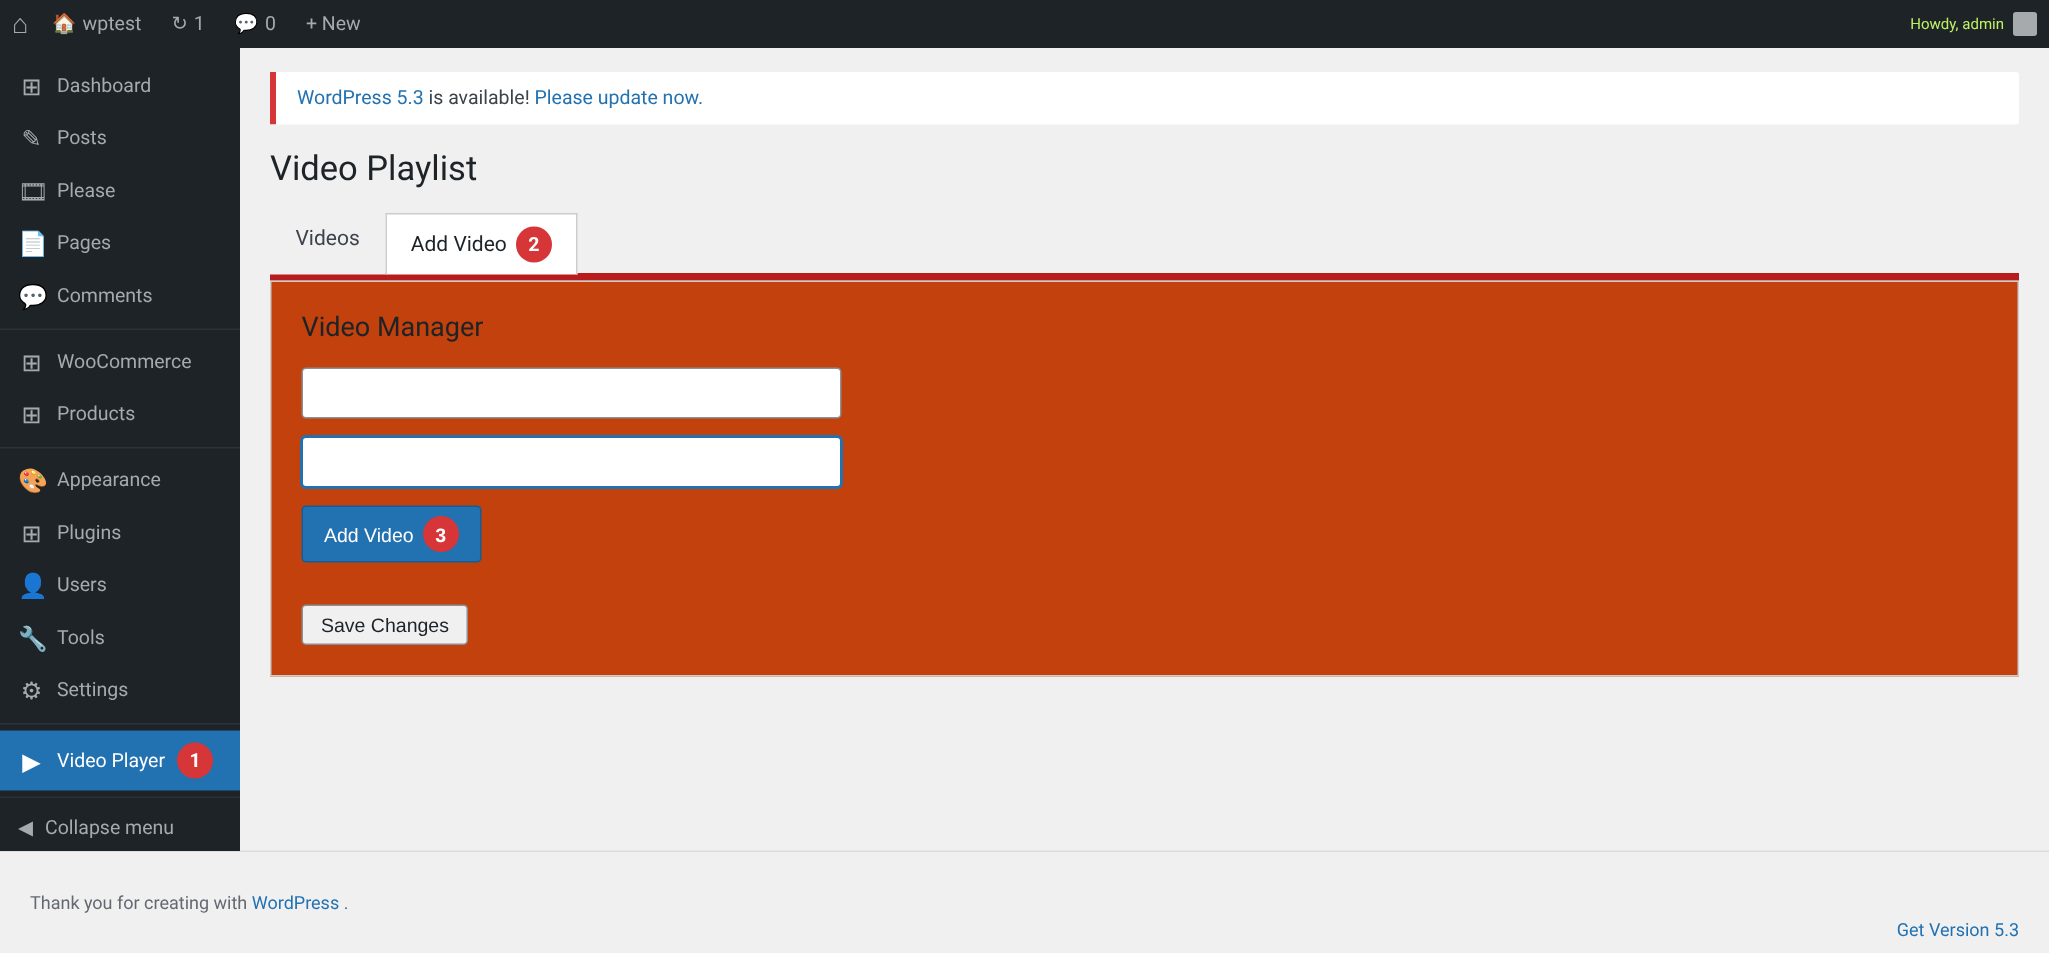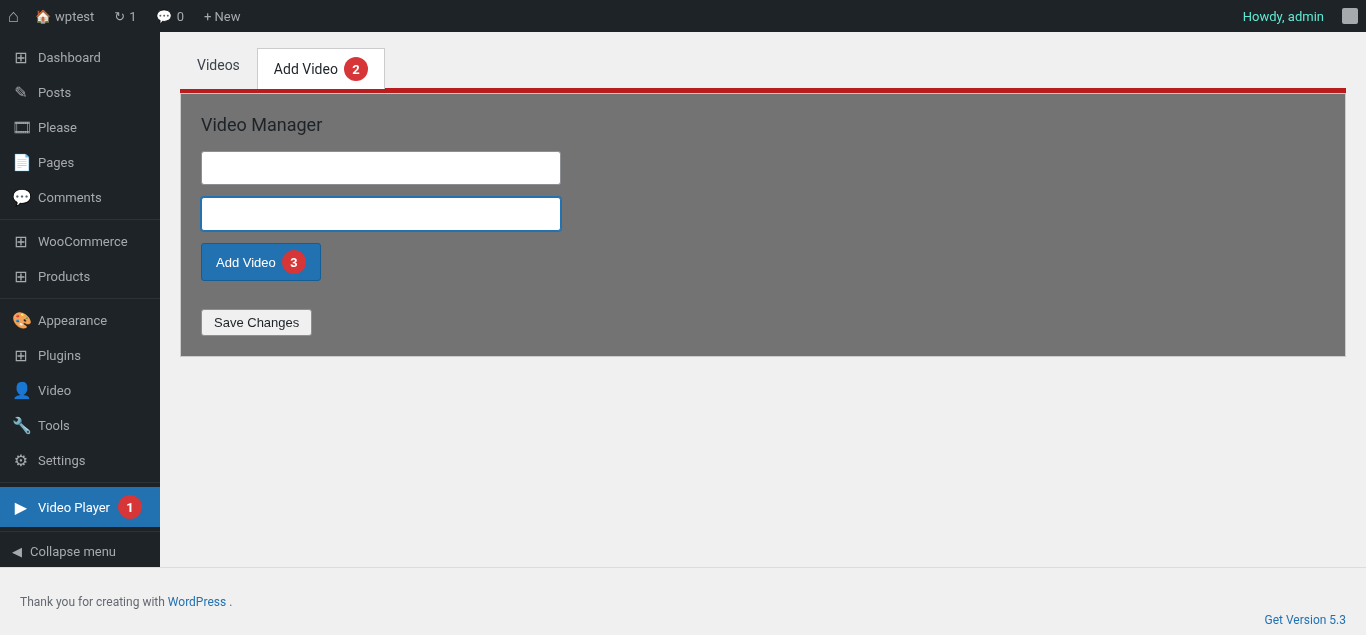--- a/index.html
+++ b/index.html
@@ -14,21 +14,21 @@
       padding: 0 8px;
       color: #a7aaad;
       flex-shrink: 0;
       gap: 4px;
     }
     .adminbar-logo { color: #a7aaad; font-size: 18px; margin-right: 4px; }
     .adminbar-item {
       display: flex; align-items: center; gap: 4px;
       padding: 0 8px; height: 32px; color: #a7aaad; font-size: 13px; cursor: pointer;
     }
-    .adminbar-right { margin-left: auto; color: #5eead4; font-size: 13px; display: flex; align-items: center; gap: 18px; }
+    .adminbar-right { margin-left: auto; color: #bef264; font-size: 10px; display: flex; align-items: center; gap: 6px; }
     .adminbar-avatar { width: 16px; height: 16px; background: #a7aaad; border-radius: 2px; }
 
     
     .wp-layout {
       display: flex;
       flex: 1;
       overflow: hidden;
     }
 
     
@@ -106,21 +106,21 @@
     }
     .nav-tab.active {
       background: #fff;
       border-color: #ccc;
       border-bottom-color: #fff;
       color: #1d2327;
     }
 
     
     .card {
-      background: #737373;
+      background: #c2410c;
       border: 1px solid #ccc;
       padding: 20px;
     }
 
     .section-title {
       font-size: 18px;
       font-weight: 400;
       color: #1d2327;
       margin-bottom: 16px;
     }
@@ -246,21 +246,21 @@
     <div class="menu-item">
       <span class="menu-icon">🎨</span>
       <span>Appearance</span>
     </div>
     <div class="menu-item">
       <span class="menu-icon">⊞</span>
       <span>Plugins</span>
     </div>
     <div class="menu-item">
       <span class="menu-icon">👤</span>
-      <span>Video</span>
+      <span>Users</span>
     </div>
     <div class="menu-item">
       <span class="menu-icon">🔧</span>
       <span>Tools</span>
     </div>
     <div class="menu-item">
       <span class="menu-icon">⚙</span>
       <span>Settings</span>
     </div>
     <div class="menu-divider"></div>
@@ -271,21 +271,27 @@
     </div>
     <div class="menu-divider"></div>
     <div class="collapse-menu">
       <span>◀</span>
       <span>Collapse menu</span>
     </div>
   </div>
 
   <div id="wpbody-content">
 
-
+    <div class="notice">
+      <a href="#">WordPress 5.3</a>
+      <span> is available! </span>
+      <a href="#">Please update now.</a>
+    </div>
+
+    <h1 class="page-title">Video Playlist</h1>
 
     <div class="nav-tab-wrapper">
       <div class="nav-tab">
         <span>Videos</span>
       </div>
       <div class="nav-tab active" style="display:flex;align-items:center;gap:6px;">
         <span>Add Video</span>
         <span class="step-badge">2</span>
       </div>
     </div>

